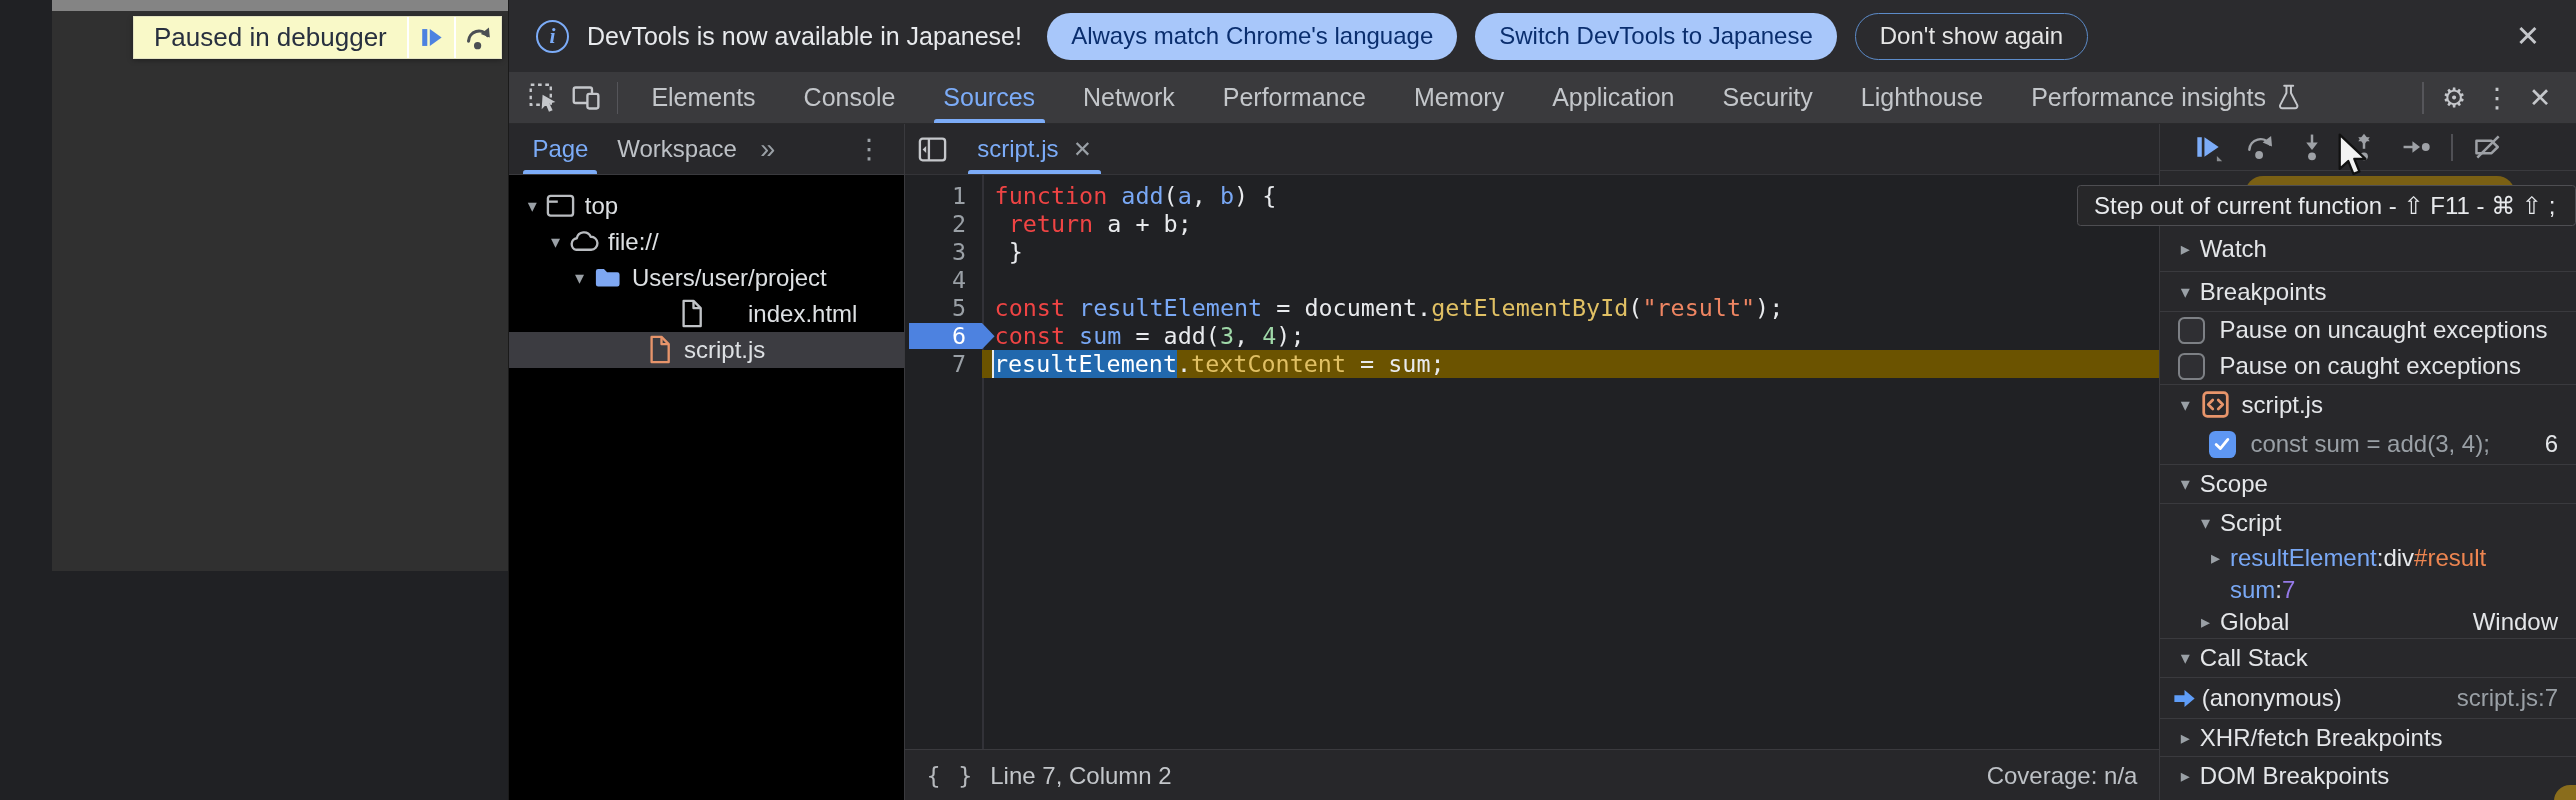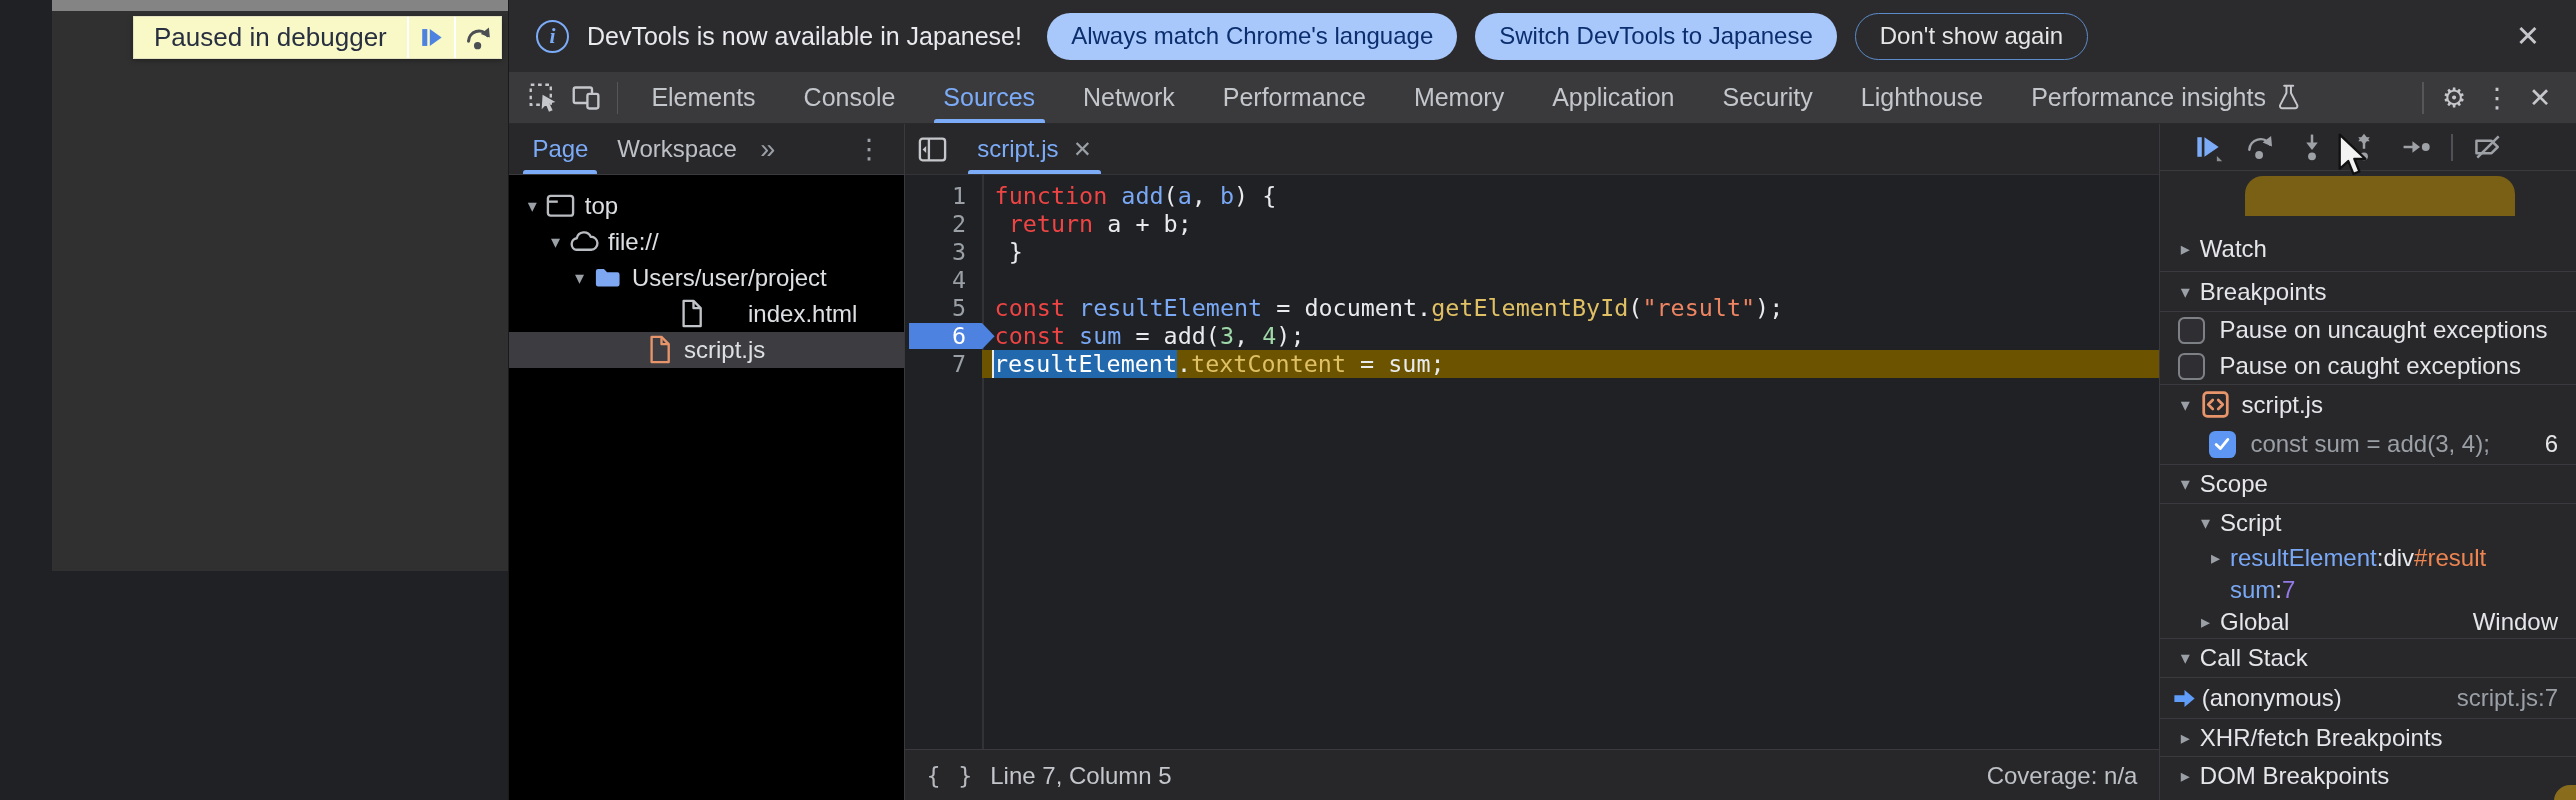--- a/index.html
+++ b/index.html
@@ -335,21 +335,21 @@
               <div class="lcode"><span class="tk-kw">const</span><span class="tk-pl"> </span><span class="tk-def">sum</span><span class="tk-pl"> = add(</span><span class="tk-num">3</span><span class="tk-pl">, </span><span class="tk-num">4</span><span class="tk-pl">);</span></div>
             </div>
             <div class="cline paused">
               <div class="ln"><span>7</span></div>
               <div class="lcode"><span class="tk-sel">resultElement</span><span class="tk-pl">.</span><span class="tk-prop">textContent</span><span class="tk-pl"> = sum;</span></div>
             </div>
           </div>
 
         <div class="status-bar">
           <span class="braces">{ }</span>
-          <span class="pos">Line 7, Column 5</span>
+          <span class="pos">Line 7, Column 2</span>
           <span class="coverage">Coverage: n/a</span>
         </div>
       </div>
 
       <div class="debug-sidebar">
         <div class="debug-toolbar">
           <div class="dbg-btn">
             <svg width="32" height="32" viewBox="0 0 36 36">
                 <rect x="6" y="7" width="5" height="22" fill="#7cacf8"></rect>
                 <path d="M14 7 L30 18 L14 29 Z" fill="#7cacf8"></path>
@@ -480,20 +480,21 @@
 
         <div class="srow h42 bt">
           <span class="scaret">▸</span>
           <span>XHR/fetch Breakpoints</span>
         </div>
         <div class="srow h42 bt">
           <span class="scaret">▸</span>
           <span>DOM Breakpoints</span>
         </div>
 
+        <div class="tooltip">Step out of current function - ⇧ F11 - ⌘ ⇧ ;</div>
         <div class="corner-amber"></div>
       </div>
     </div>
   </div>
 
   <div class="cursor">
     <svg width="40" height="49" viewBox="0 0 28 34">
         <path d="M4 1 L4 25 L10 19.5 L13.6 28.5 L17.8 26.8 L14.2 18 L22 18 Z" fill="#f2f2f2" stroke="#111" stroke-width="1.6" stroke-linejoin="round"></path>
       </svg>
   </div>

